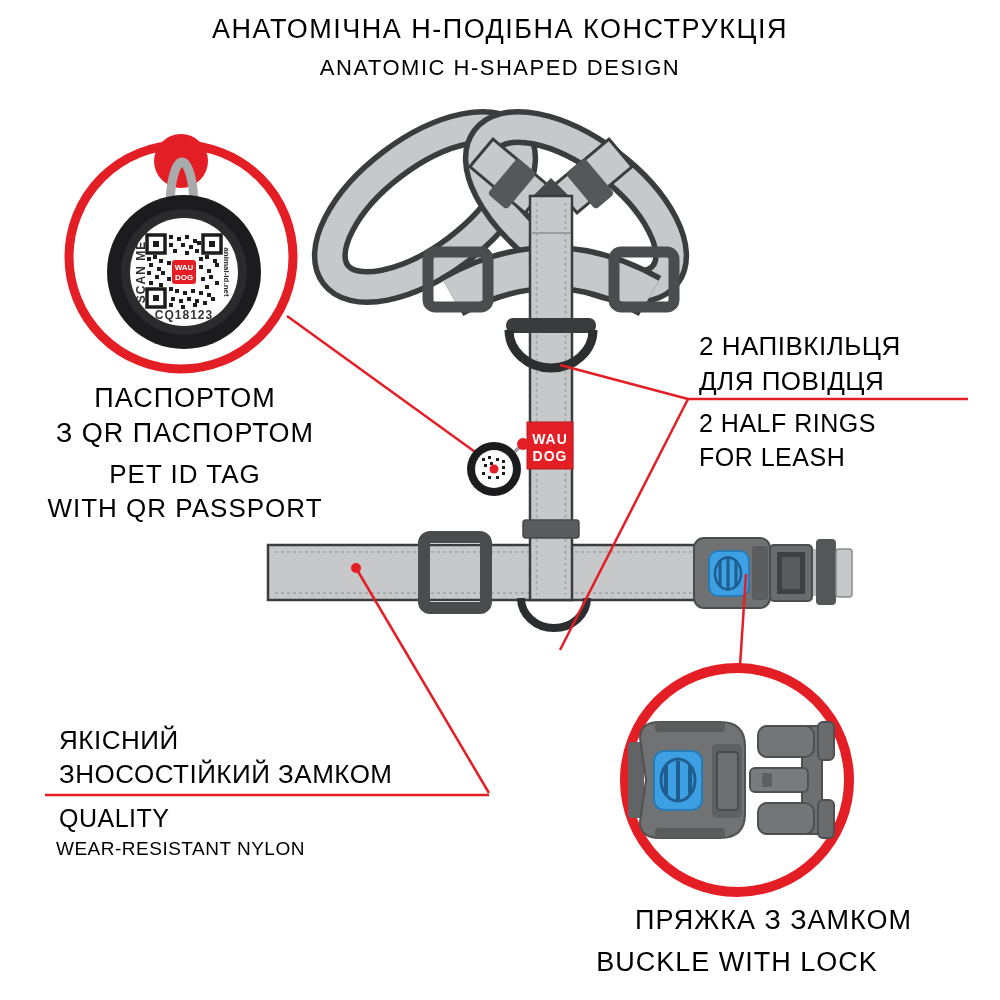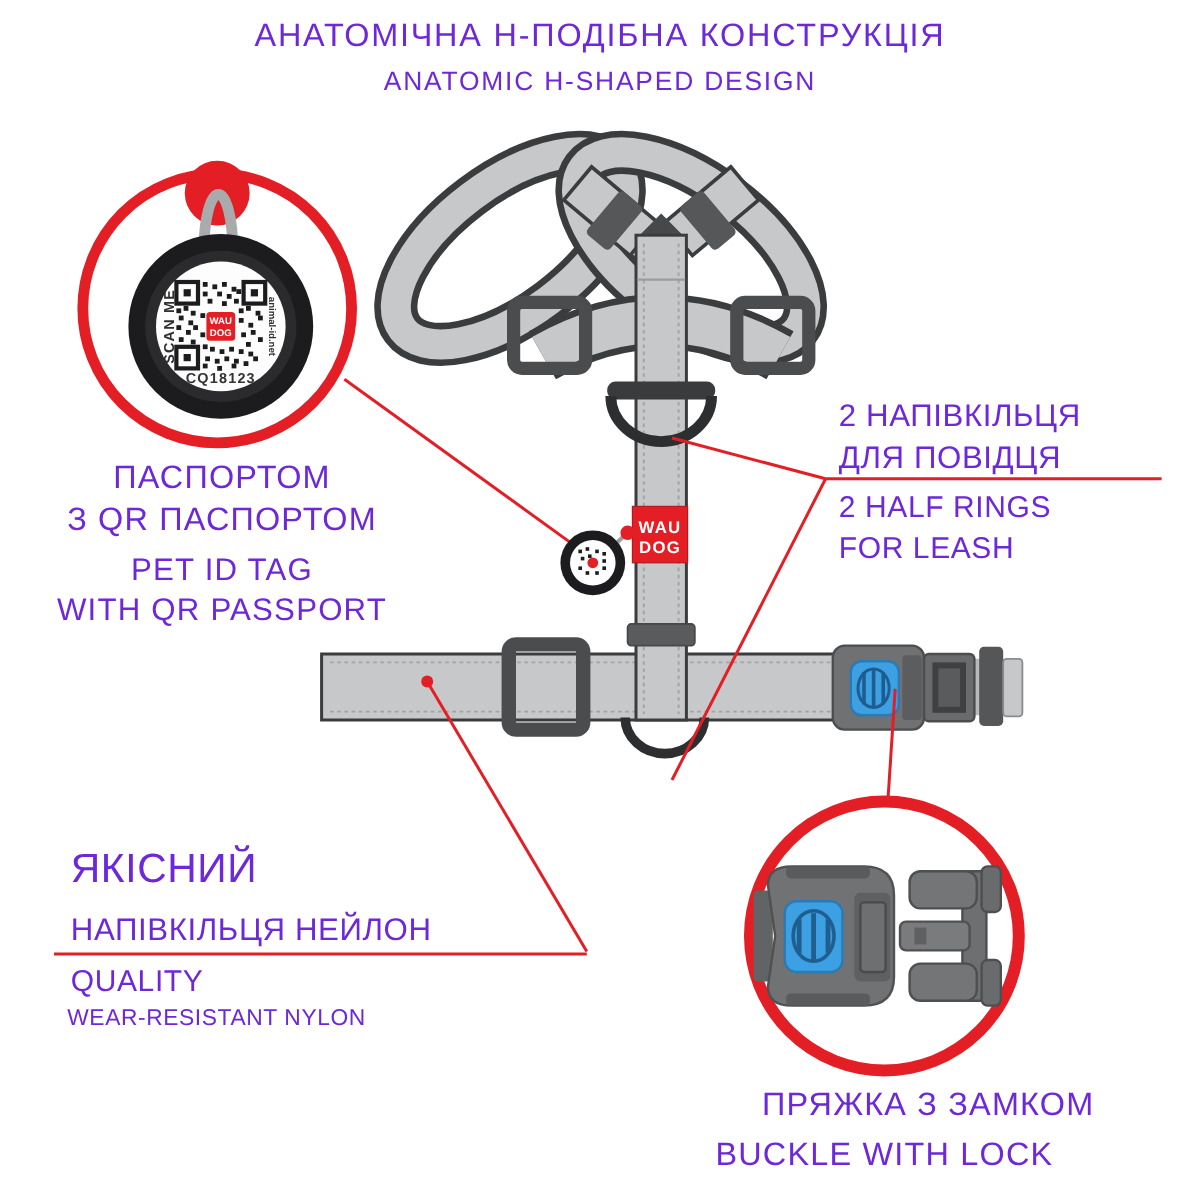--- a/index.html
+++ b/index.html
@@ -1,31 +1,31 @@
 <!DOCTYPE html>
 <html><head>
 <meta charset="utf-8">
 <style>
   html,body{margin:0;padding:0;background:#ffffff;}
   .stage{position:relative;width:1000px;height:1000px;background:#ffffff;overflow:hidden;
          font-family:"Liberation Sans",sans-serif;color:#414042;}
   .stage svg{position:absolute;left:0;top:0;}
-  .t{position:absolute;white-space:nowrap;color:#6d28d9;}
+  .t{position:absolute;white-space:nowrap;color:#000000;}
   .ctr{text-align:center;}
   .title1{top:14px;left:0;width:1000px;font-size:27px;letter-spacing:1.5px;}
   .title2{top:55px;left:0;width:1000px;font-size:22px;letter-spacing:1.5px;}
   .pet-ua1{top:383px;left:10px;width:350px;font-size:27px;letter-spacing:1px;}
   .pet-ua2{top:418px;left:10px;width:350px;font-size:27px;letter-spacing:1px;}
   .pet-en1{top:459px;left:10px;width:350px;font-size:26px;letter-spacing:1px;}
   .pet-en2{top:493px;left:10px;width:350px;font-size:26px;letter-spacing:1px;}
   .rings-ua1{top:331px;left:699px;font-size:26px;letter-spacing:0.5px;}
   .rings-ua2{top:366px;left:699px;font-size:26px;letter-spacing:0.5px;}
   .rings-en1{top:409px;left:699px;font-size:25px;letter-spacing:0.5px;}
   .rings-en2{top:443px;left:699px;font-size:25px;letter-spacing:0.5px;}
-  .nylon-ua1{top:705px;left:59px;font-size:34px;letter-spacing:0.5px;}
+  .nylon-ua1{top:725px;left:59px;font-size:26px;letter-spacing:0.5px;}
   .nylon-ua2{top:759px;left:59px;font-size:26px;letter-spacing:0.5px;}
   .nylon-en1{top:804px;left:59px;font-size:25px;letter-spacing:0.5px;}
   .nylon-en2{top:838px;left:56px;font-size:19px;letter-spacing:0.5px;}
   .buckle-ua{top:905px;left:562px;width:350px;font-size:27px;letter-spacing:1px;text-align:right;}
   .buckle-en{top:947px;left:562px;width:350px;font-size:27px;letter-spacing:1px;}
 </style>
 </head>
 <body>
 
 <div class="stage">
@@ -249,20 +249,20 @@
   <div class="t pet-ua2 ctr">З QR ПАСПОРТОМ</div>
   <div class="t pet-en1 ctr">PET ID TAG</div>
   <div class="t pet-en2 ctr">WITH QR PASSPORT</div>
 
   <div class="t rings-ua1">2 НАПІВКІЛЬЦЯ</div>
   <div class="t rings-ua2">ДЛЯ ПОВІДЦЯ</div>
   <div class="t rings-en1">2 HALF RINGS</div>
   <div class="t rings-en2">FOR LEASH</div>
 
   <div class="t nylon-ua1">ЯКІСНИЙ</div>
-  <div class="t nylon-ua2">НАПІВКІЛЬЦЯ НЕЙЛОН</div>
+  <div class="t nylon-ua2">ЗНОСОСТІЙКИЙ ЗАМКОМ</div>
   <div class="t nylon-en1">QUALITY</div>
   <div class="t nylon-en2">WEAR-RESISTANT NYLON</div>
 
   <div class="t buckle-ua ctr">ПРЯЖКА З ЗАМКОМ</div>
   <div class="t buckle-en ctr">BUCKLE WITH LOCK</div>
 
 </div>
 
 </body></html>

